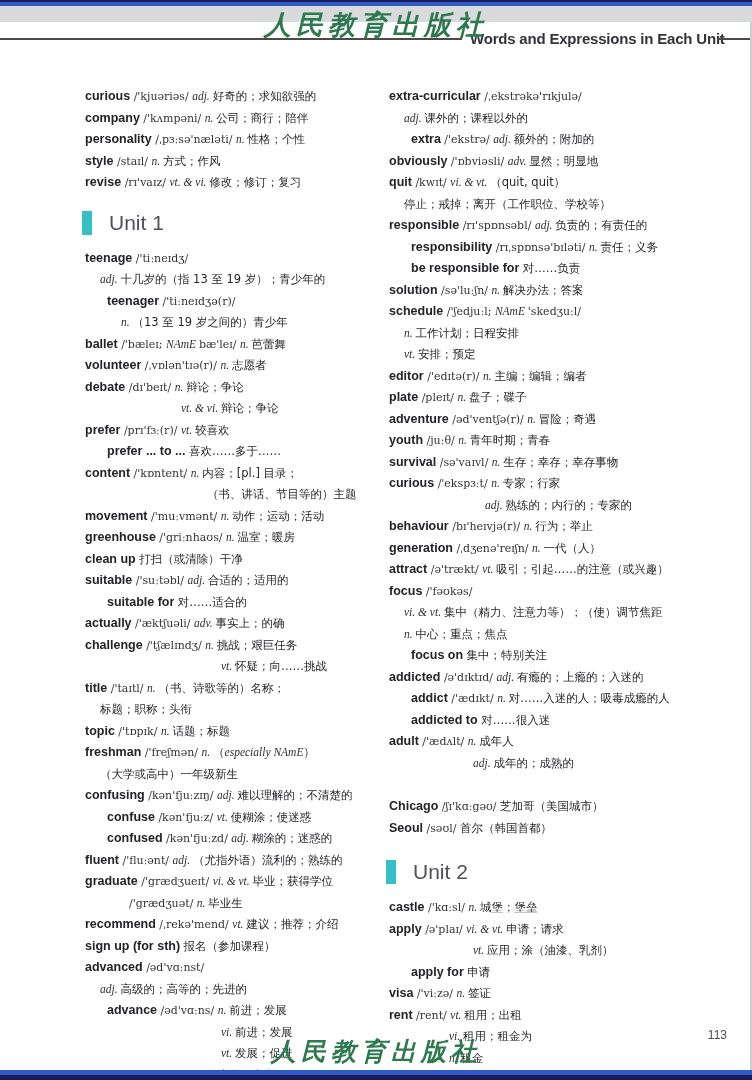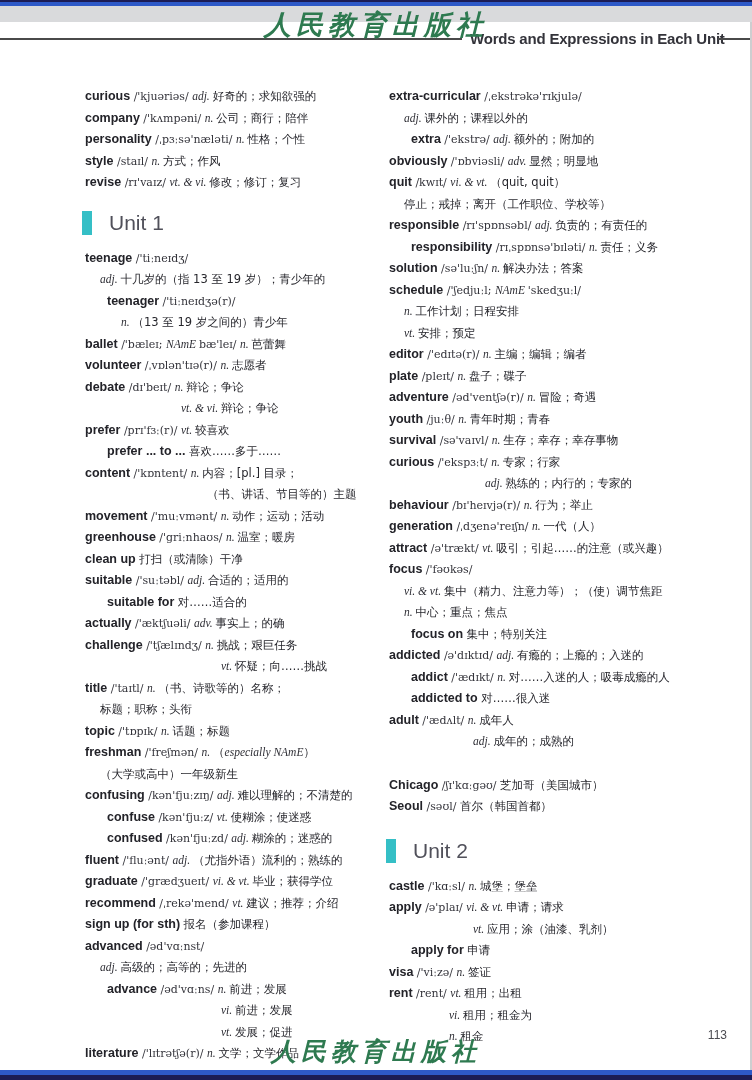--- a/index.html
+++ b/index.html
@@ -100,38 +100,40 @@
       <div class="line ind0"><span class="seg-w">title </span><span class="seg-p">/'taɪtl/ </span><span class="seg-i">n. </span><span class="seg-c">（书、诗歌等的）名称；</span></div>
       <div class="line ind1"><span class="seg-c">标题；职称；头衔</span></div>
       <div class="line ind0"><span class="seg-w">topic </span><span class="seg-p">/'tɒpɪk/ </span><span class="seg-i">n. </span><span class="seg-c">话题；标题</span></div>
       <div class="line ind0"><span class="seg-w">freshman </span><span class="seg-p">/'freʃmən/ </span><span class="seg-i">n. </span><span class="seg-c">（</span><span class="seg-i">especially NAmE</span><span class="seg-c">）</span></div>
       <div class="line ind1"><span class="seg-c">（大学或高中）一年级新生</span></div>
       <div class="line ind0"><span class="seg-w">confusing </span><span class="seg-p">/kən'fjuːzɪŋ/ </span><span class="seg-i">adj. </span><span class="seg-c">难以理解的；不清楚的</span></div>
       <div class="line ind2"><span class="seg-w">confuse </span><span class="seg-p">/kən'fjuːz/ </span><span class="seg-i">vt. </span><span class="seg-c">使糊涂；使迷惑</span></div>
       <div class="line ind2"><span class="seg-w">confused </span><span class="seg-p">/kən'fjuːzd/ </span><span class="seg-i">adj. </span><span class="seg-c">糊涂的；迷惑的</span></div>
       <div class="line ind0"><span class="seg-w">fluent </span><span class="seg-p">/'fluːənt/ </span><span class="seg-i">adj. </span><span class="seg-c">（尤指外语）流利的；熟练的</span></div>
       <div class="line ind0"><span class="seg-w">graduate </span><span class="seg-p">/'grædʒueɪt/ </span><span class="seg-i">vi. &amp; vt. </span><span class="seg-c">毕业；获得学位</span></div>
+      <div class="line ind4"><span class="seg-p">/'grædʒuət/ </span><span class="seg-i">n. </span><span class="seg-c">毕业生</span></div>
       <div class="line ind0"><span class="seg-w">recommend </span><span class="seg-p">/ˌrekə'mend/ </span><span class="seg-i">vt. </span><span class="seg-c">建议；推荐；介绍</span></div>
       <div class="line ind0"><span class="seg-w">sign up (for sth) </span><span class="seg-c">报名（参加课程）</span></div>
       <div class="line ind0"><span class="seg-w">advanced </span><span class="seg-p">/əd'vɑːnst/</span></div>
       <div class="line ind1"><span class="seg-i">adj. </span><span class="seg-c">高级的；高等的；先进的</span></div>
       <div class="line ind2"><span class="seg-w">advance </span><span class="seg-p">/əd'vɑːns/ </span><span class="seg-i">n. </span><span class="seg-c">前进；发展</span></div>
       <div class="line ind9"><span class="seg-i">vi. </span><span class="seg-c">前进；发展</span></div>
       <div class="line ind9"><span class="seg-i">vt. </span><span class="seg-c">发展；促进</span></div>
       <div class="line ind0"><span class="seg-w">literature </span><span class="seg-p">/'lɪtrətʃə(r)/ </span><span class="seg-i">n. </span><span class="seg-c">文学；文学作品</span></div>
     </div>
   <div class="col col-right" id="col-right">
       <div class="line ind0"><span class="seg-w">extra-curricular </span><span class="seg-p">/ˌekstrəkə'rɪkjulə/</span></div>
       <div class="line ind1"><span class="seg-i">adj. </span><span class="seg-c">课外的；课程以外的</span></div>
       <div class="line ind2"><span class="seg-w">extra </span><span class="seg-p">/'ekstrə/ </span><span class="seg-i">adj. </span><span class="seg-c">额外的；附加的</span></div>
       <div class="line ind0"><span class="seg-w">obviously </span><span class="seg-p">/'ɒbviəsli/ </span><span class="seg-i">adv. </span><span class="seg-c">显然；明显地</span></div>
       <div class="line ind0"><span class="seg-w">quit </span><span class="seg-p">/kwɪt/ </span><span class="seg-i">vi. &amp; vt. </span><span class="seg-c">（quit, quit）</span></div>
       <div class="line ind1"><span class="seg-c">停止；戒掉；离开（工作职位、学校等）</span></div>
       <div class="line ind0"><span class="seg-w">responsible </span><span class="seg-p">/rɪ'spɒnsəbl/ </span><span class="seg-i">adj. </span><span class="seg-c">负责的；有责任的</span></div>
       <div class="line ind2"><span class="seg-w">responsibility </span><span class="seg-p">/rɪˌspɒnsə'bɪləti/ </span><span class="seg-i">n. </span><span class="seg-c">责任；义务</span></div>
+      <div class="line ind2"><span class="seg-w">be responsible for </span><span class="seg-c">对……负责</span></div>
       <div class="line ind0"><span class="seg-w">solution </span><span class="seg-p">/sə'luːʃn/ </span><span class="seg-i">n. </span><span class="seg-c">解决办法；答案</span></div>
       <div class="line ind0"><span class="seg-w">schedule </span><span class="seg-p">/'ʃedjuːl; </span><span class="seg-i">NAmE </span><span class="seg-p">'skedʒuːl/</span></div>
       <div class="line ind1"><span class="seg-i">n. </span><span class="seg-c">工作计划；日程安排</span></div>
       <div class="line ind1"><span class="seg-i">vt. </span><span class="seg-c">安排；预定</span></div>
       <div class="line ind0"><span class="seg-w">editor </span><span class="seg-p">/'edɪtə(r)/ </span><span class="seg-i">n. </span><span class="seg-c">主编；编辑；编者</span></div>
       <div class="line ind0"><span class="seg-w">plate </span><span class="seg-p">/pleɪt/ </span><span class="seg-i">n. </span><span class="seg-c">盘子；碟子</span></div>
       <div class="line ind0"><span class="seg-w">adventure </span><span class="seg-p">/əd'ventʃə(r)/ </span><span class="seg-i">n. </span><span class="seg-c">冒险；奇遇</span></div>
       <div class="line ind0"><span class="seg-w">youth </span><span class="seg-p">/juːθ/ </span><span class="seg-i">n. </span><span class="seg-c">青年时期；青春</span></div>
       <div class="line ind0"><span class="seg-w">survival </span><span class="seg-p">/sə'vaɪvl/ </span><span class="seg-i">n. </span><span class="seg-c">生存；幸存；幸存事物</span></div>
       <div class="line ind0"><span class="seg-w">curious </span><span class="seg-p">/'ekspɜːt/ </span><span class="seg-i">n. </span><span class="seg-c">专家；行家</span></div>

